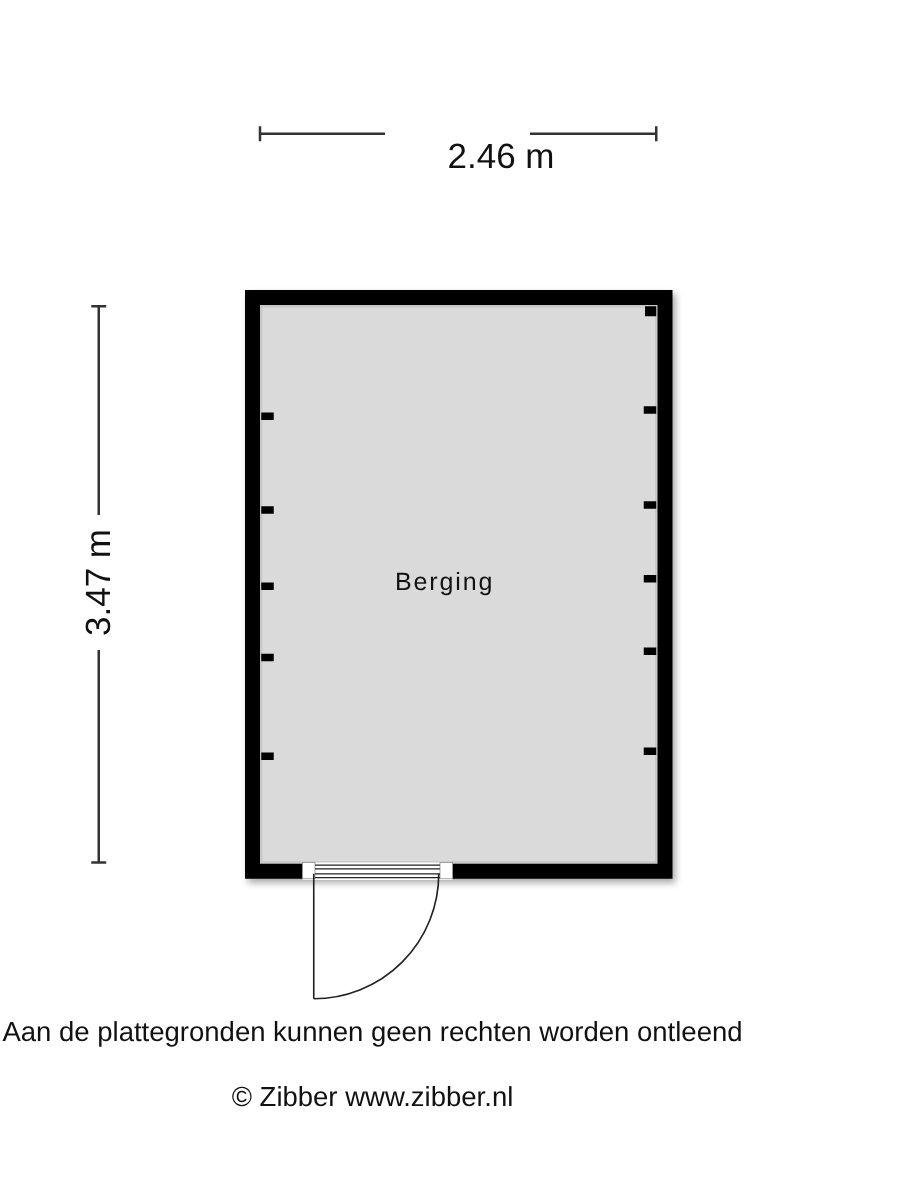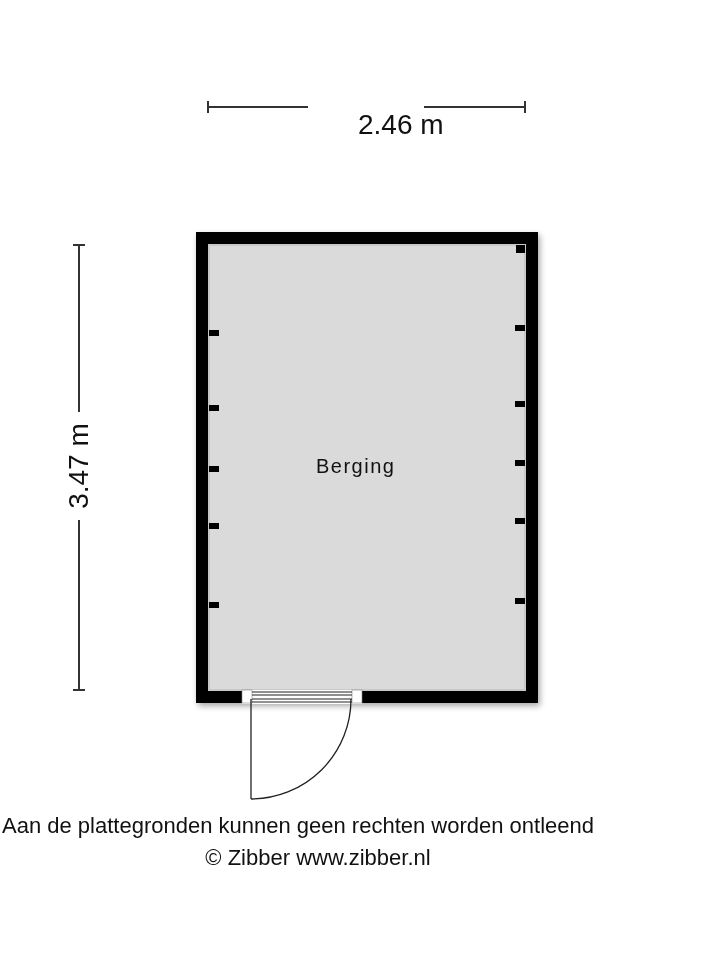--- a/index.html
+++ b/index.html
@@ -87,13 +87,13 @@
   </g>
 </svg>
 
 <div class="dim-text" style="left:319px; top:111px;margin-left:39px;">2.46 m</div>
 
 <div class="dim-text" style="left:79px; top:466px; transform:translate(-50%,-50%) rotate(-90deg);">3.47 m</div>
 
 <div class="room-label" style="left:316px; top:456px;">Berging</div>
 
 <div class="footer" style="top:812px;">Aan de plattegronden kunnen geen rechten worden ontleend</div>
-<div class="footer" style="top:844px;padding-left:20px;">© Zibber www.zibber.nl</div>
+<div class="footer" style="top:864px;">© Zibber www.zibber.nl</div>
 
 </body></html>

